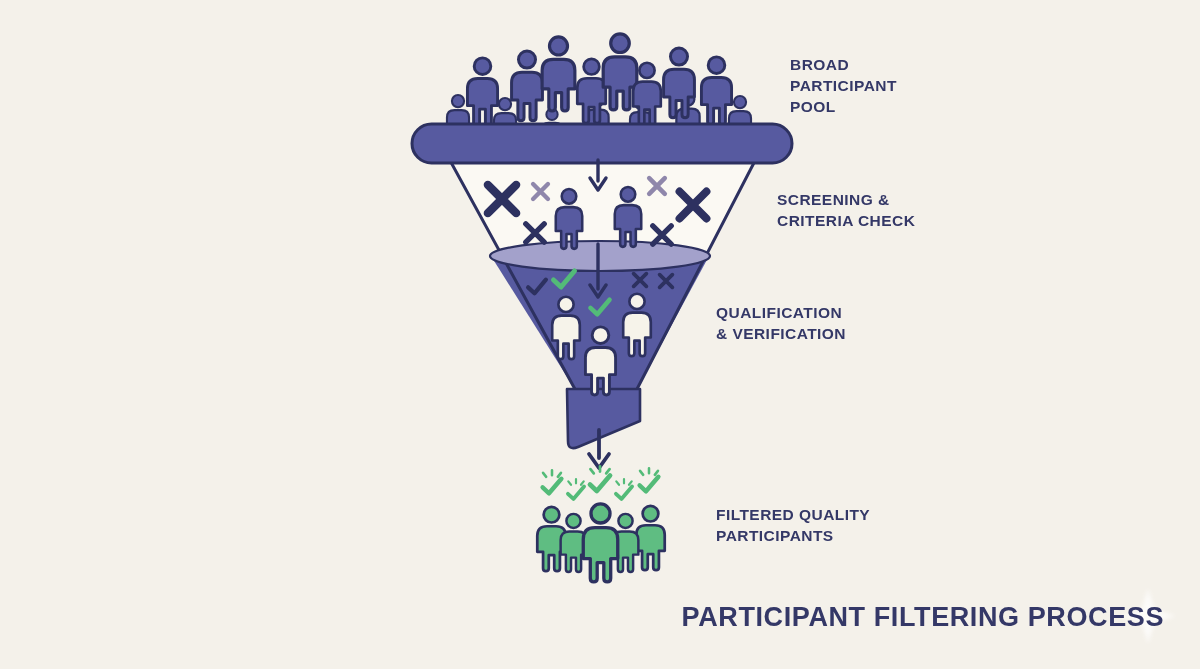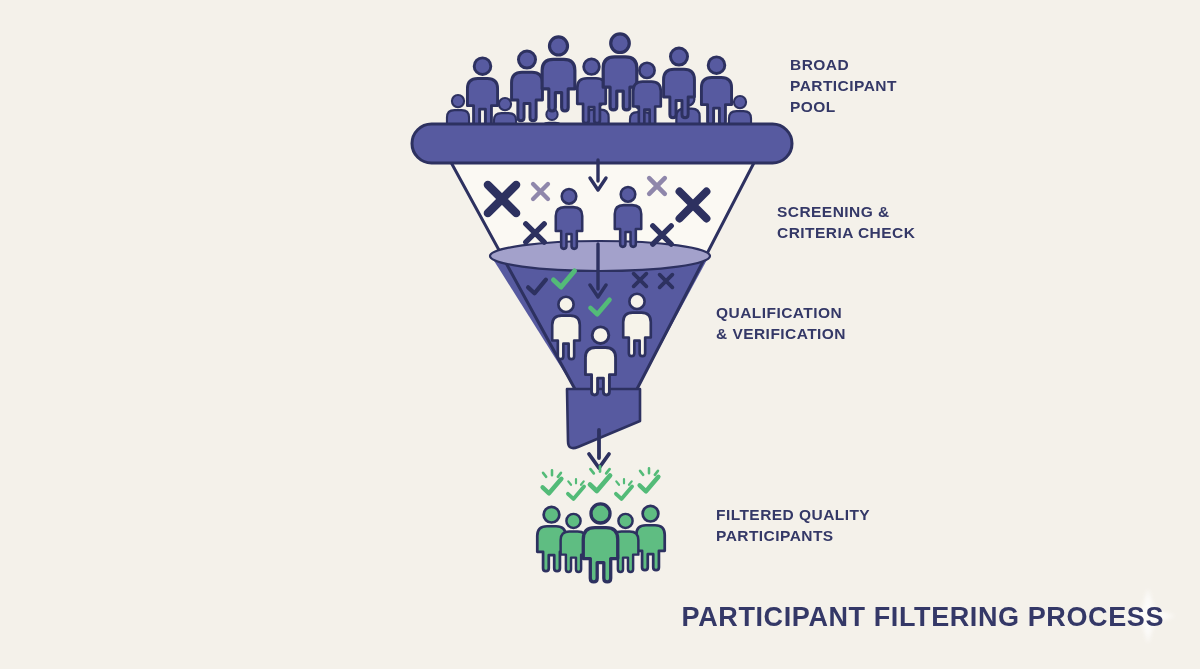--- a/index.html
+++ b/index.html
@@ -134,21 +134,21 @@
       <use href="#person" class="fig-green" x="608" y="513" width="35" height="60"></use>
       <use href="#person" class="fig-green" x="577" y="503" width="47" height="80"></use>
     </g>
 
     <path d="M1148 589 L1154.5 609.5 L1175 616 L1154.5 622.5 L1148 643 L1141.5 622.5 L1121 616 L1141.5 609.5 Z" fill="var(--sparkle)" opacity="0.75" filter="url(#soft)"></path>
   </svg>
 
   <div class="label" style="left:790px;top:55px">BROAD
 PARTICIPANT
 POOL</div>
-  <div class="label" style="left:777px;top:202px">SCREENING &amp;
+  <div class="label" style="left:777px;top:190px">SCREENING &amp;
 CRITERIA CHECK</div>
   <div class="label" style="left:716px;top:505px">FILTERED QUALITY
 PARTICIPANTS</div>
   <div class="label" style="left:716px;top:303px">QUALIFICATION
 &amp; VERIFICATION</div>
 
   <div class="title">PARTICIPANT FILTERING PROCESS</div>
 
 </div>
 

